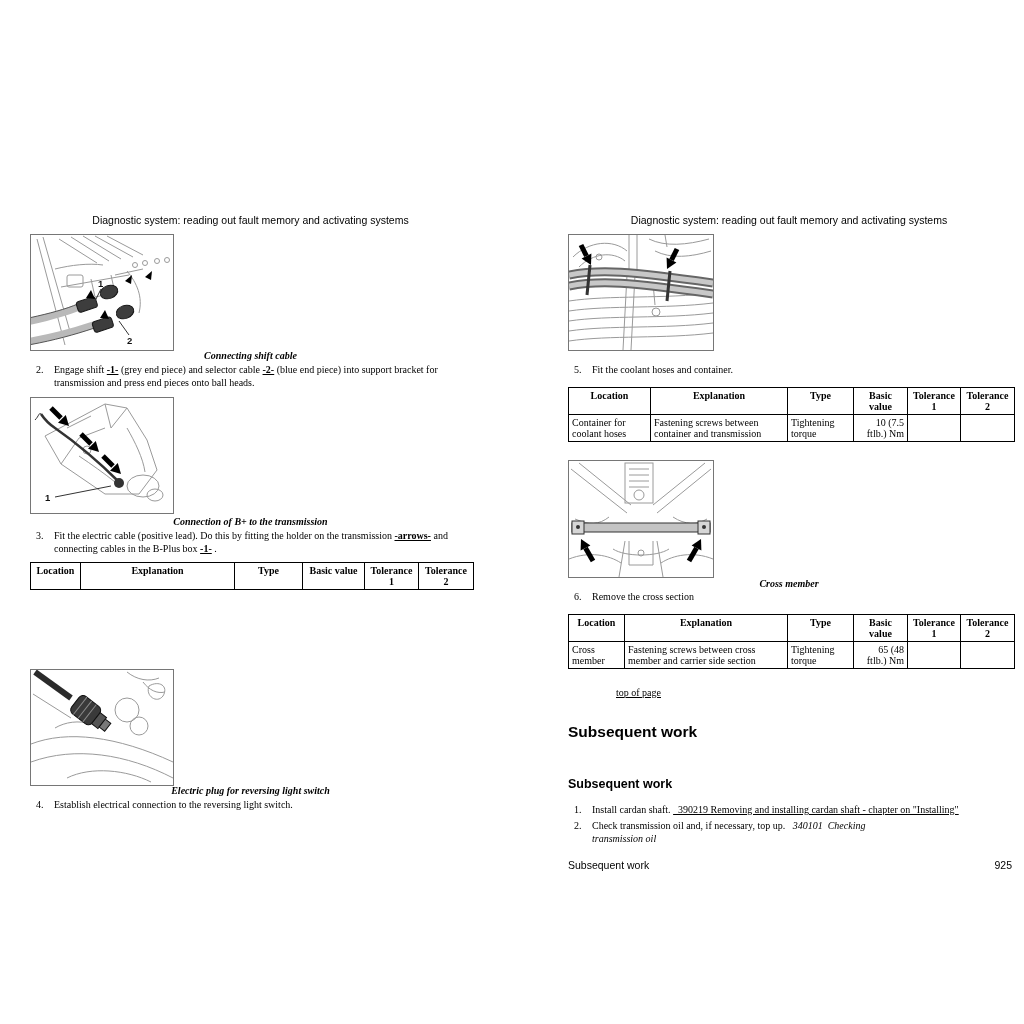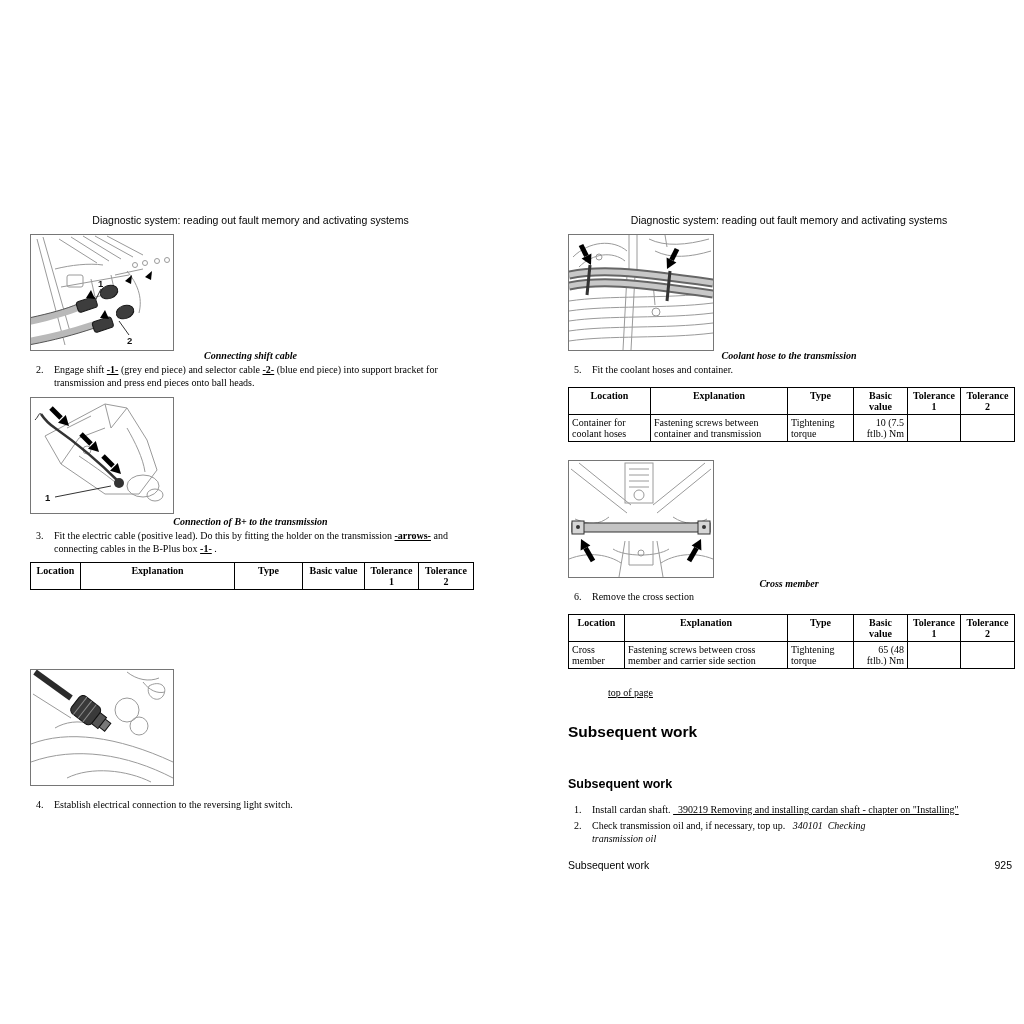--- a/index.html
+++ b/index.html
@@ -34,21 +34,21 @@
   .tbl-l th:nth-child(3){width:68px}.tbl-l th:nth-child(4){width:62px}
   .tbl-l th:nth-child(5){width:54px}.tbl-l th:nth-child(6){width:55px}
   .tbl-r1{width:446px;top:358px;}
   .tbl-r1 th:nth-child(1){width:82px}.tbl-r1 th:nth-child(2){width:137px}
   .tbl-r1 th:nth-child(3){width:66px}.tbl-r1 th:nth-child(4){width:54px}
   .tbl-r1 th:nth-child(5){width:53px}.tbl-r1 th:nth-child(6){width:54px}
   .tbl-r2{width:446px;top:585px;}
   .tbl-r2 th:nth-child(1){width:56px}.tbl-r2 th:nth-child(2){width:163px}
   .tbl-r2 th:nth-child(3){width:66px}.tbl-r2 th:nth-child(4){width:54px}
   .tbl-r2 th:nth-child(5){width:53px}.tbl-r2 th:nth-child(6){width:54px}
-  .top-link{position:absolute;left:2px;top:658px;font:10px "Liberation Serif", serif;
+  .top-link{position:absolute;left:10px;top:658px;font:10px "Liberation Serif", serif;
        text-decoration:underline;cursor:pointer;padding-left:40px;}
   .h1{position:absolute;left:2px;top:694px;font:bold 15.5px "Liberation Sans", sans-serif;}
   .h2{position:absolute;left:2px;top:748px;font:bold 12.5px "Liberation Sans", sans-serif;}
   .footer{position:absolute;top:830px;left:2px;right:0;display:flex;
        justify-content:space-between;font:10.5px "Liberation Sans", sans-serif;}
   .ln{stroke:#9a9a9a;fill:none;stroke-width:1;}
   .dk{stroke:#333;fill:none;}
 </style>
 </head>
 <body>
@@ -181,20 +181,21 @@
       <g transform="rotate(38 58 44)">
         <rect x="40" y="32" width="26" height="22" rx="5" fill="#3a3a3a" stroke="#111"></rect>
         <line x1="46" y1="32" x2="46" y2="54" stroke="#8a8a8a"></line>
         <line x1="52" y1="32" x2="52" y2="54" stroke="#8a8a8a"></line>
         <line x1="58" y1="32" x2="58" y2="54" stroke="#8a8a8a"></line>
         <rect x="66" y="36" width="8" height="14" fill="#555" stroke="#111"></rect>
         <rect x="74" y="38" width="7" height="10" fill="#787878" stroke="#111"></rect>
       </g>
     </svg>
   </div>
+  <div class="caption" style="top:756px">Electric plug for reversing light switch</div>
 
   <div class="step" style="top:769px">
     <span class="step-num">4.</span>
     <div class="step-text"><span class="run">Establish electrical connection to the reversing light switch.</span></div>
   </div>
 
 </div>
 
 <div class="page page-right">
 
@@ -232,21 +233,20 @@
           <path d="M101,36 L98,66"></path>
       </g>
       <g>
         <line x1="12" y1="10" x2="17.5" y2="21" stroke="#000" stroke-width="5"></line>
         <polygon points="22,30 22.4,18.6 12.6,23.6" fill="#000"></polygon>
         <line x1="108" y1="14" x2="102.5" y2="25" stroke="#000" stroke-width="5"></line>
         <polygon points="98,34 107.4,27.6 97.6,22.6" fill="#000"></polygon>
       </g>
     </svg>
   </div>
-  <div class="caption" style="top:321px">Coolant hose to the transmission</div>
 
   <div class="step" style="top:334px">
     <span class="step-num">5.</span>
     <div class="step-text"><span class="run">Fit the coolant hoses and container.</span></div>
   </div>
 
   <table class="tbl-r1">
       <thead>
         <tr>
           <th>Location</th>

